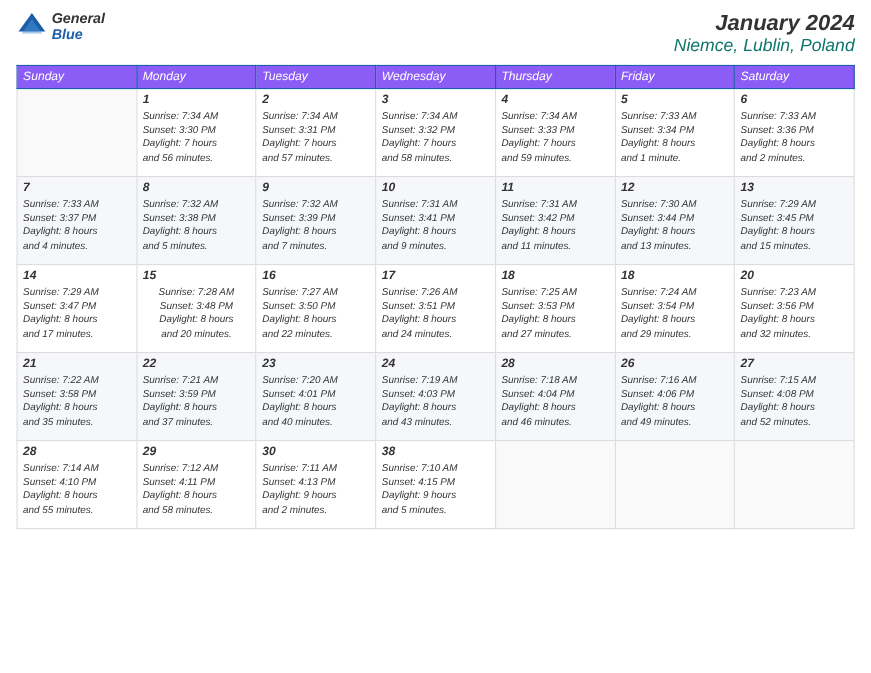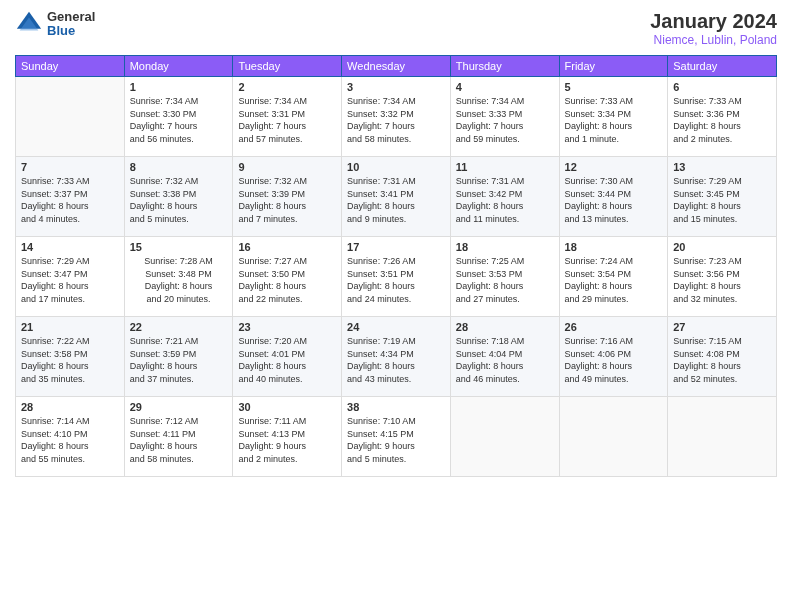--- a/index.html
+++ b/index.html
@@ -8,20 +8,21 @@
       background: #fff;
       width: 792px;
       height: 612px;
       overflow: hidden;
     }
     .page {
       width: 792px;
       height: 612px;
       background: #fff;
       padding: 10px 15px;
+      font-style: italic;
     }
     .header {
       display: flex;
       justify-content: space-between;
       align-items: flex-start;
       margin-bottom: 8px;
     }
     .logo {
       display: flex;
       align-items: center;
@@ -48,22 +49,22 @@
     }
     .title-section {
       text-align: right;
     }
     .title-main {
       font-size: 20px;
       font-weight: bold;
       color: #333;
     }
     .title-sub {
-      font-size: 12px;
-      color: #8b5cf6;
+      font-size: 16px;
+      color: #0f766e;
     }
     .calendar {
       width: 100%;
       border-collapse: collapse;
       border: 1px solid #ccc;
     }
     .calendar th {
       background: #8b5cf6;
       color: #fff;
       font-size: 11px;
@@ -301,21 +302,21 @@
           <td>
             <div class="day-num">23</div>
             <div class="day-info" style="white-space: pre-line;">Sunrise: 7:20 AM
 Sunset: 4:01 PM
 Daylight: 8 hours
 and 40 minutes.</div>
           </td>
           <td>
             <div class="day-num">24</div>
             <div class="day-info" style="white-space: pre-line;">Sunrise: 7:19 AM
-Sunset: 4:34 PM
+Sunset: 4:03 PM
 Daylight: 8 hours
 and 43 minutes.</div>
           </td>
           <td>
             <div class="day-num">28</div>
             <div class="day-info" style="white-space: pre-line;">Sunrise: 7:18 AM
 Sunset: 4:04 PM
 Daylight: 8 hours
 and 46 minutes.</div>
           </td>

